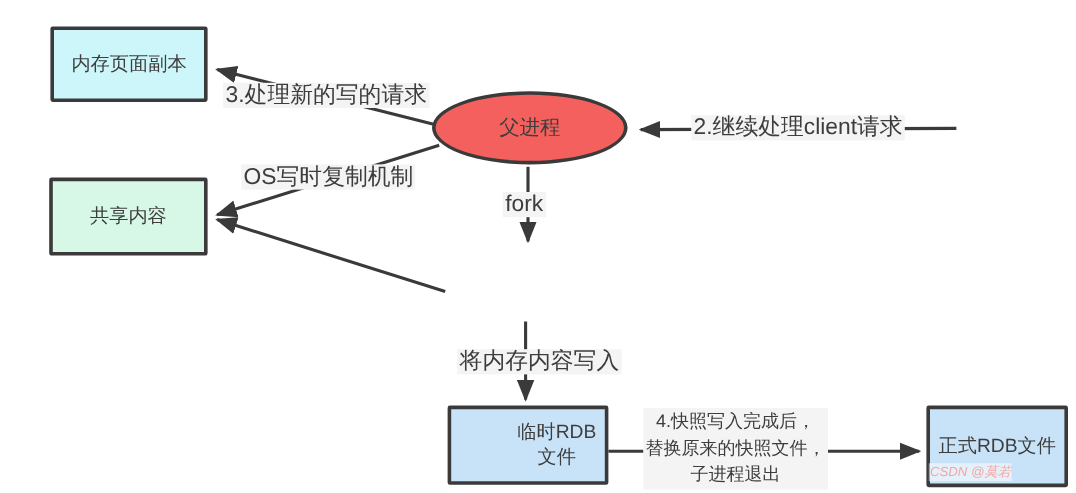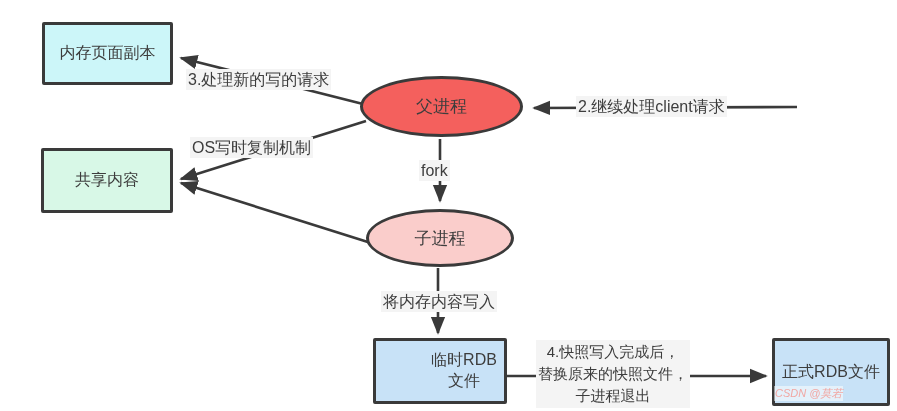--- a/index.html
+++ b/index.html
@@ -45,27 +45,27 @@
   #node-shared   { left: 41px;  top: 148px; width: 132px; height: 65px; background: var(--shared_box_fill); }
   #node-parent   { left: 360px; top: 76px;  width: 163px; height: 61px; background: var(--parent_fill); font-size: 17px; }
   #node-child    { left: 366px; top: 209px; width: 148px; height: 58px; background: var(--child_fill); font-size: 17px; }
   #node-temp     { left: 373px; top: 338px; width: 134px; height: 66px; background: var(--rdb_box_fill); padding-left: 48px; }
   #node-official { left: 772px; top: 338px; width: 118px; height: 68px; background: var(--rdb_box_fill); text-align: center; }
 
   .elabel {
     position: absolute;
     background: var(--label_bg, #f4f4f4);
     color: var(--text, #3d3d3d);
-    font-size: 16px;
+    font-size: 19px;
     line-height: 19px;
     padding: 1px 2px;
     white-space: nowrap;
   }
   #lbl-writes    { left: 186px; top: 69px; }
-  #lbl-cow       { left: 190px; top: 137px; text-align: right; }
+  #lbl-cow       { left: 201px; top: 137px; text-align: right; }
   #lbl-client    { left: 576px; top: 96px; }
   #lbl-fork      { left: 419px; top: 160px; }
   #lbl-write-mem { left: 381px; top: 291px; }
   #lbl-snapshot  {
     left: 536px; top: 340px; width: 150px;
     text-align: center;
     font-size: 15px;
     line-height: 22px;
     white-space: normal;
   }
@@ -101,21 +101,20 @@
     <line x1="438" y1="268" x2="438" y2="333" marker-end="url(#ah)"></line>
     <line x1="507" y1="376" x2="766" y2="376" marker-end="url(#ah)"></line>
   </svg>
 
   <div class="node" id="node-mem">内存页面副本</div>
 
   <div class="node" id="node-shared">共享内容</div>
 
   <div class="node ellipse" id="node-parent">父进程</div>
 
-  <div class="node ellipse" id="node-child">子进程</div>
 
   <div class="node" id="node-temp">临时RDB文件</div>
 
   <div class="node" id="node-official">正式RDB文件</div>
 
   <div class="elabel" id="lbl-writes">3.处理新的写的请求</div>
 
   <div class="elabel" id="lbl-cow">OS写时复制机制</div>
 
   <div class="elabel" id="lbl-client">2.继续处理client请求</div>

